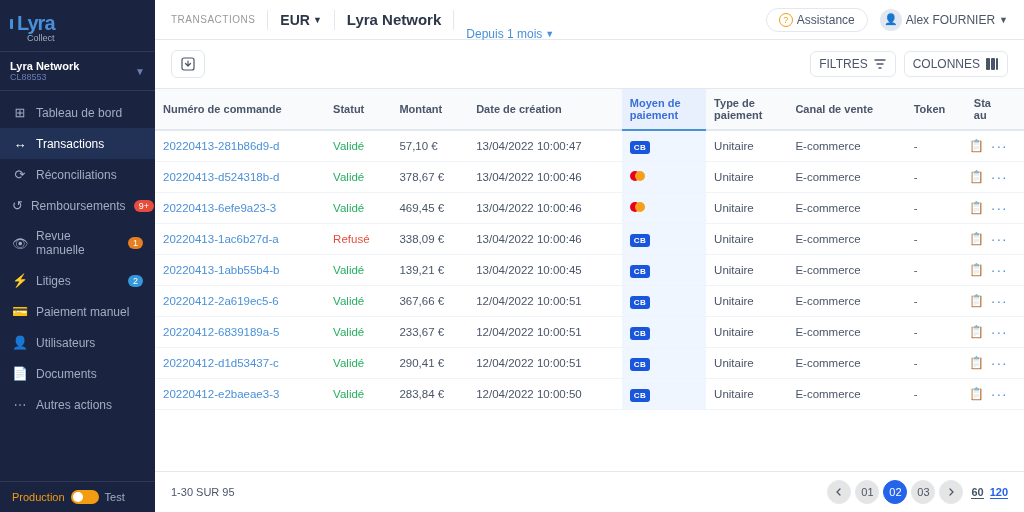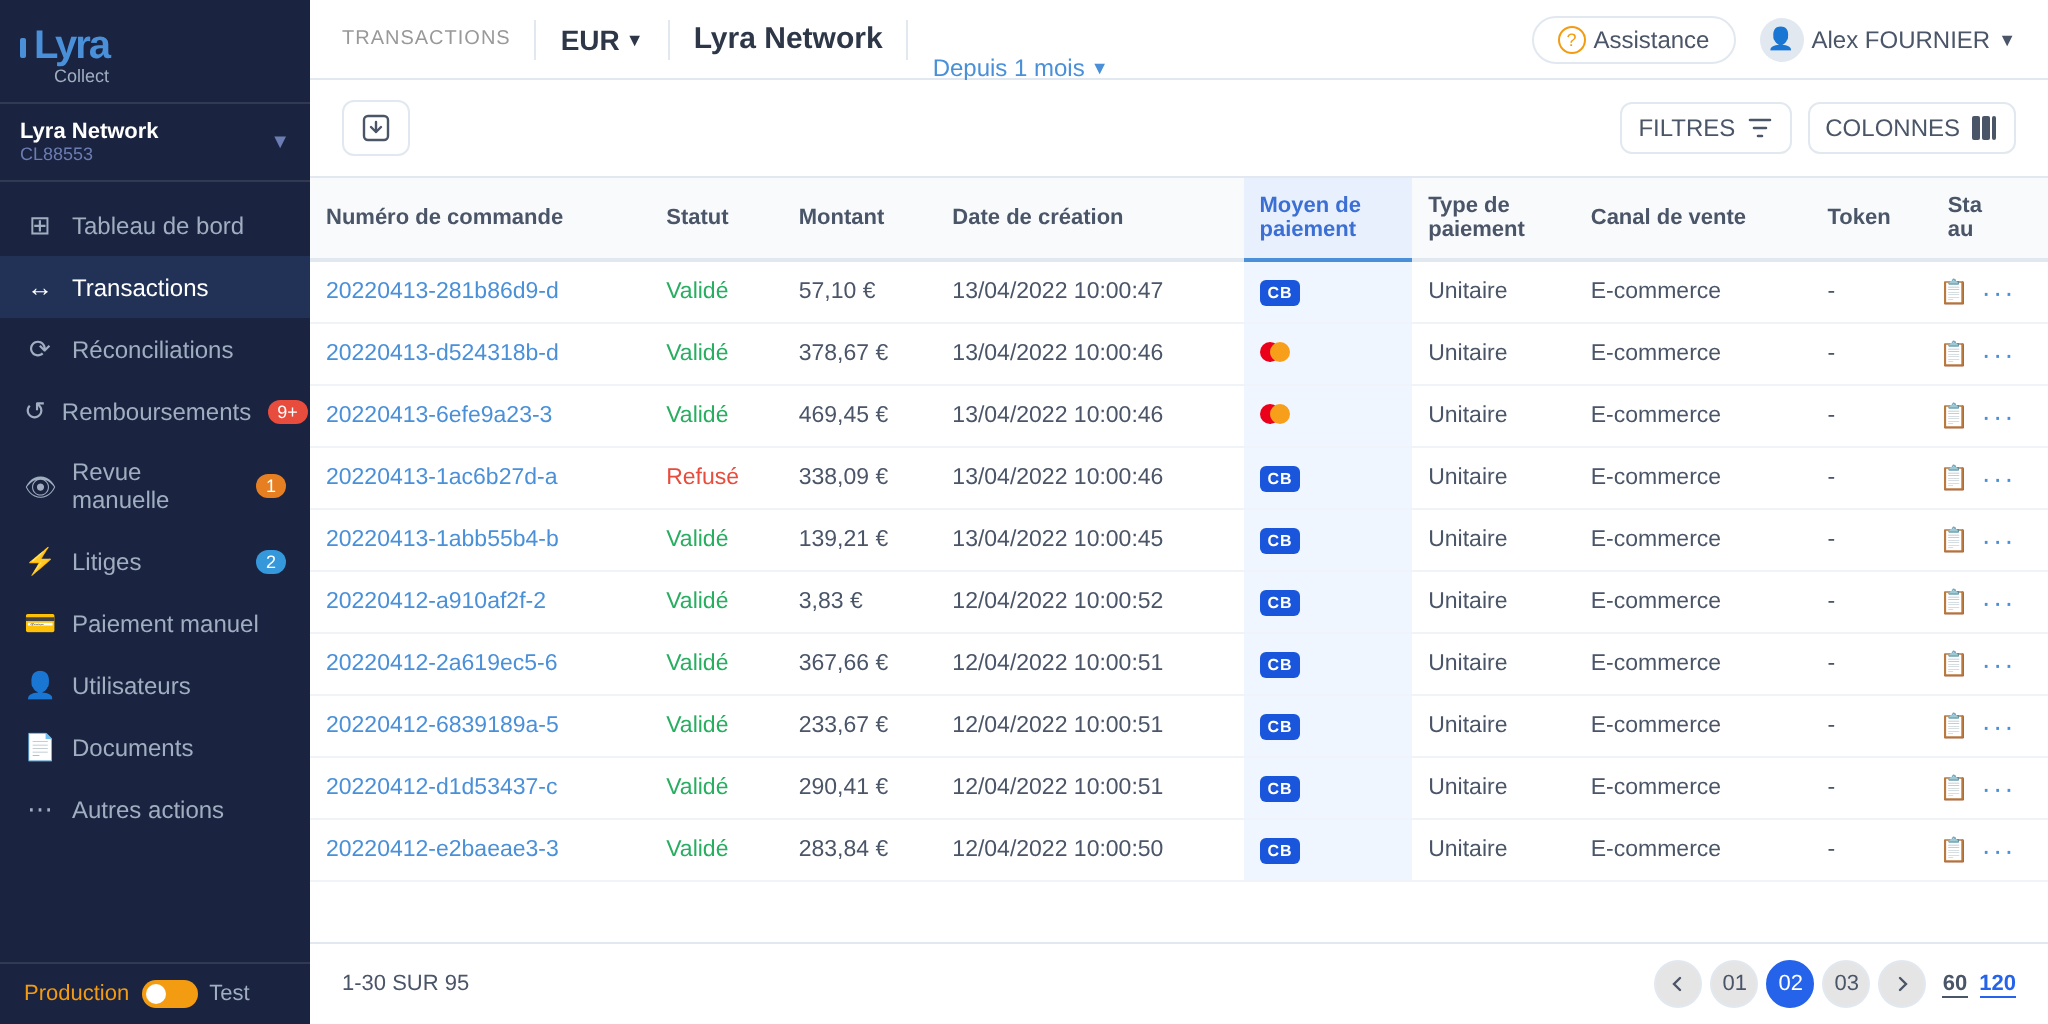--- a/index.html
+++ b/index.html
@@ -305,34 +305,20 @@
       <td style="background:#f0f6ff;"><span class="cb-badge">CB</span></td>
       <td>Unitaire</td>
       <td>E-commerce</td>
       <td>-</td>
       <td style="display:flex;align-items:center;gap:6px;padding:7px 4px;">
         <span class="action-icon">📋</span>
         <span class="action-dots">···</span>
       </td>
     </tr>
             <tr>
-      <td><a class="link-cell">20220412-a910af2f-2</a></td>
-      <td class="status-valid">Validé</td>
-      <td>3,83 €</td>
-      <td>12/04/2022 10:00:52</td>
-      <td style="background:#f0f6ff;"><span class="cb-badge">CB</span></td>
-      <td>Unitaire</td>
-      <td>E-commerce</td>
-      <td>-</td>
-      <td style="display:flex;align-items:center;gap:6px;padding:7px 4px;">
-        <span class="action-icon">📋</span>
-        <span class="action-dots">···</span>
-      </td>
-    </tr>
-            <tr>
       <td><a class="link-cell">20220412-2a619ec5-6</a></td>
       <td class="status-valid">Validé</td>
       <td>367,66 €</td>
       <td>12/04/2022 10:00:51</td>
       <td style="background:#f0f6ff;"><span class="cb-badge">CB</span></td>
       <td>Unitaire</td>
       <td>E-commerce</td>
       <td>-</td>
       <td style="display:flex;align-items:center;gap:6px;padding:7px 4px;">
         <span class="action-icon">📋</span>

